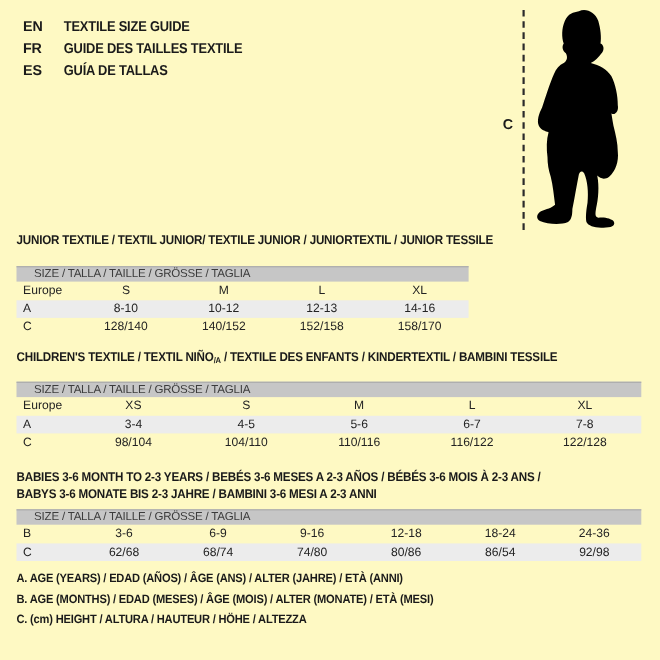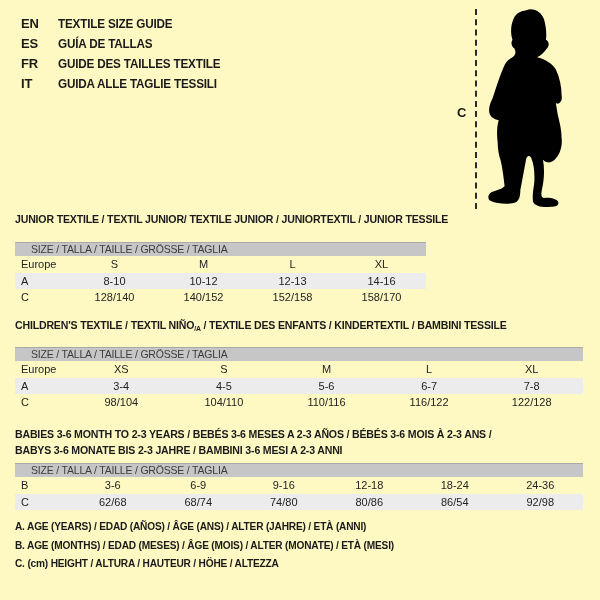--- a/index.html
+++ b/index.html
@@ -49,30 +49,26 @@
 <body>
 
 <div class="page">
 
   <div class="lang-list">
     <div class="lang-item">
       <span class="lang-code">EN</span>
       <span class="cond">TEXTILE SIZE GUIDE</span>
     </div>
     <div class="lang-item">
-      <span class="lang-code">ES</span>
-      <span class="cond">GUÍA DE TALLAS</span>
-    </div>
-    <div class="lang-item">
       <span class="lang-code">FR</span>
       <span class="cond">GUIDE DES TAILLES TEXTILE</span>
     </div>
     <div class="lang-item">
-      <span class="lang-code">IT</span>
-      <span class="cond">GUIDA ALLE TAGLIE TESSILI</span>
+      <span class="lang-code">ES</span>
+      <span class="cond">GUÍA DE TALLAS</span>
     </div>
   </div>
 
   <div class="figure-line"></div>
   <div class="figure-c">C</div>
   <svg class="baby-svg" width="118" height="212" viewBox="0 0 120 215">
     <path fill="#000000" d="M46,8
       C53,5 61,9 64,17 C66,24 67,32 66,38
       C69,39 70,44 67,47
       C64,51 61,54 57,56

